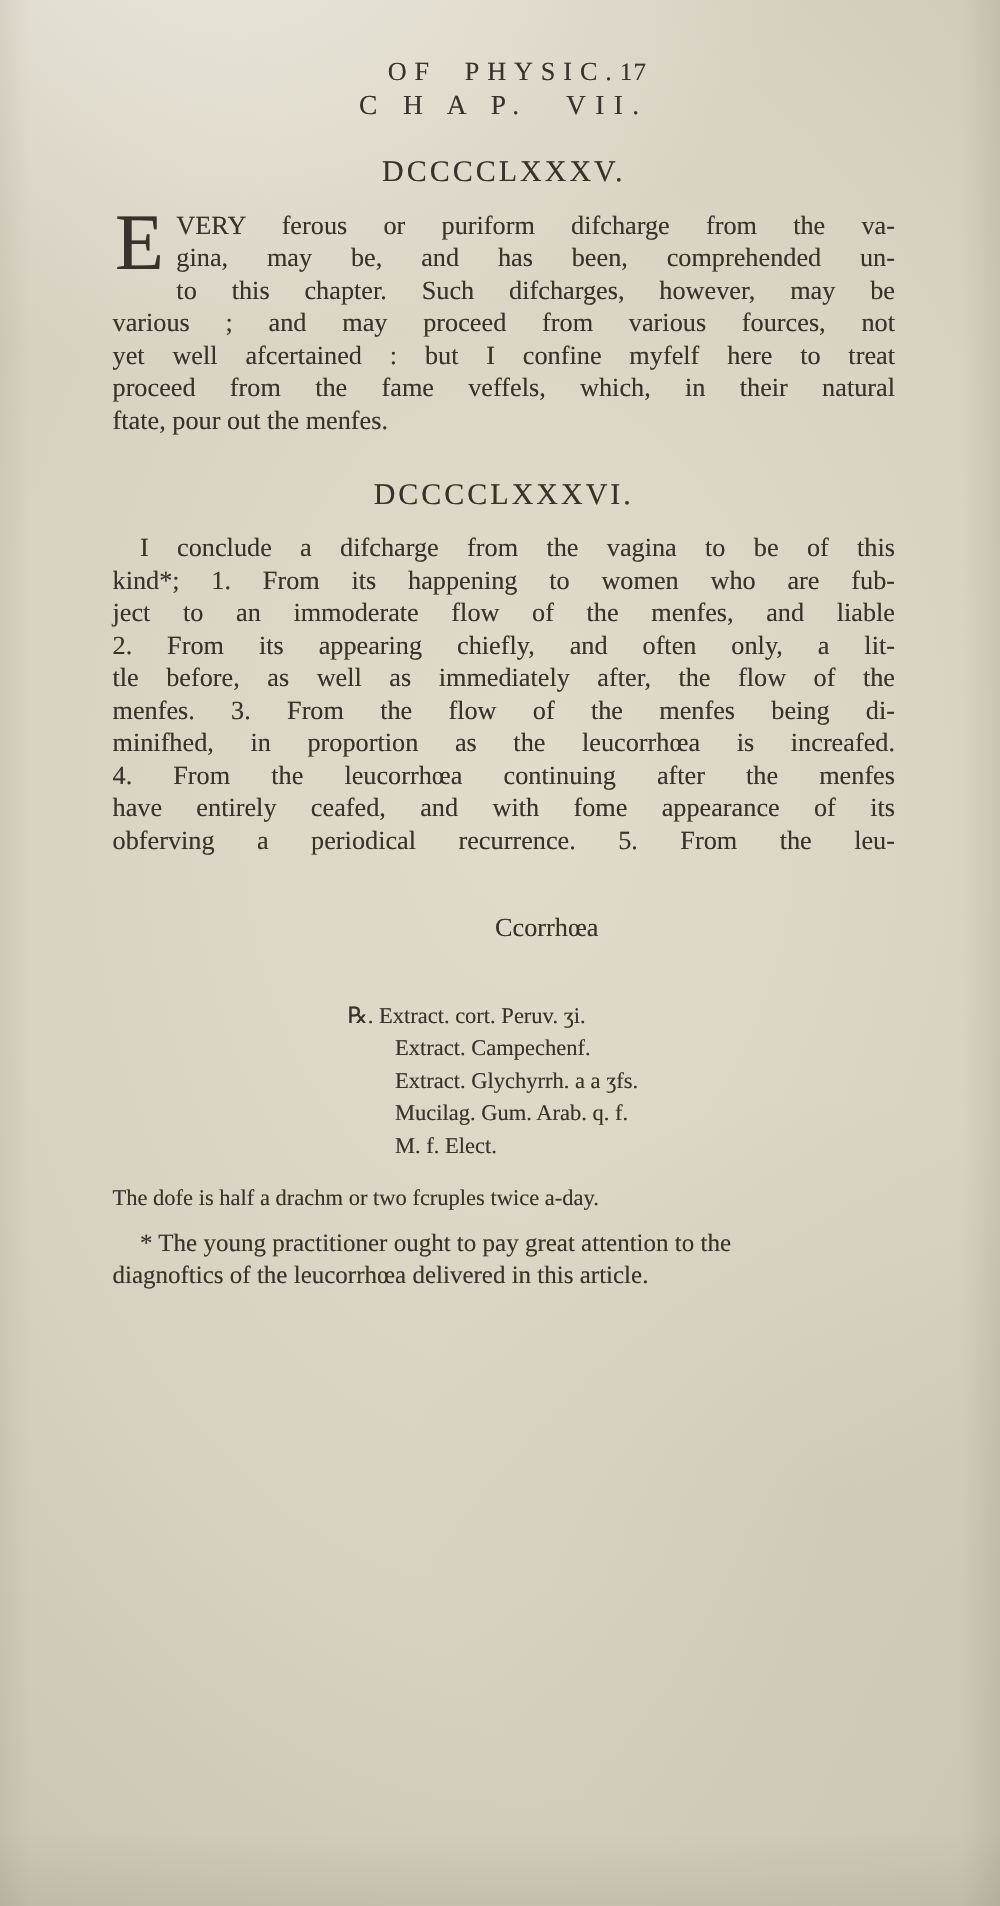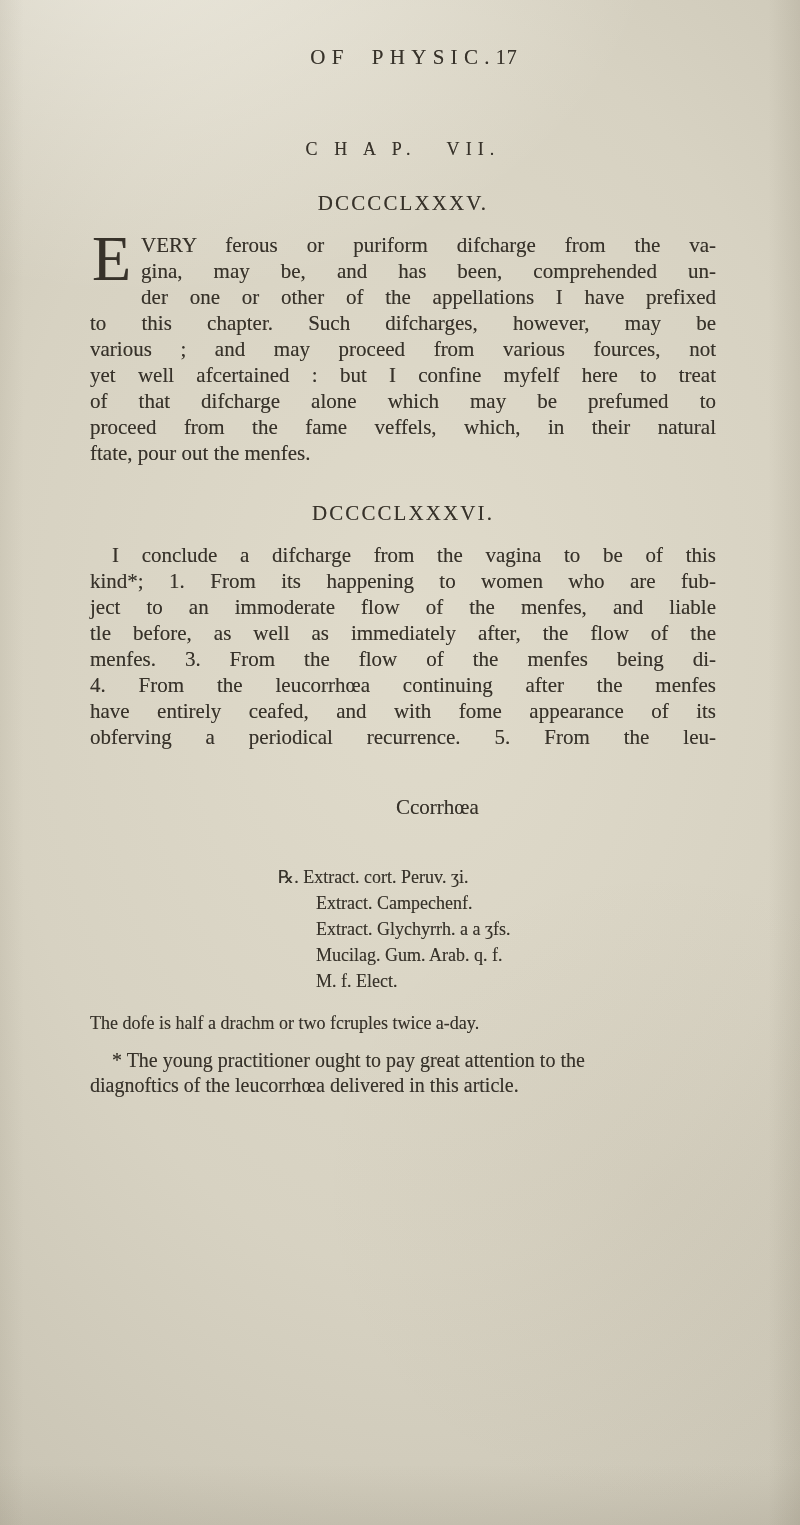--- a/index.html
+++ b/index.html
@@ -30,40 +30,39 @@
   .row-head {
     display: flex;
     align-items: baseline;
     font-size: 21px;
     line-height: 26px;
   }
   .running { letter-spacing: 0.30em; word-spacing: 0.5em; white-space: nowrap; }
   .pagenum { font-size: 20px; letter-spacing: 0.05em; }
 
   .chap {
-    margin-top: 66px;
     text-align: center;
-    font-size: 18px;
+    font-size: 22px;
     line-height: 26px;
     letter-spacing: 0.34em;
     white-space: nowrap;
   }
   .chapgap { display: inline-block; width: 30px; }
 
   .title {
     margin-top: 40px;
     text-align: center;
     font-size: 23px;
     line-height: 36px;
     letter-spacing: 0.05em;
   }
 
   .sectnum {
     text-align: center;
-    font-size: 21px;
+    font-size: 24px;
     line-height: 26px;
     letter-spacing: 0.10em;
   }
   .s1 { margin-top: 28px; }
   .s2 { margin-top: 34px; }
 
   .para { margin-top: 16px; font-size: 21px; }
   .lines { line-height: 26px; }
   .tline {
     text-align: justify;
@@ -113,39 +112,39 @@
   </div>
 
 
   <div class="sectnum s1">DCCCCLXXXV.</div>
 
   <div class="para p1">
     <span class="dropcap">E</span>
     <div class="lines">
         <div class="tline">VERY ferous or puriform difcharge from the va-</div>
         <div class="tline">gina, may be, and has been, comprehended un-</div>
-        <div class="tline">der one or other of the appellations I have prefixed</div>
         <div class="tline">to this chapter. Such difcharges, however, may be</div>
         <div class="tline">various ; and may proceed from various fources, not</div>
         <div class="tline">yet well afcertained : but I confine myfelf here to treat</div>
-        <div class="tline">of that difcharge alone which may be prefumed to</div>
         <div class="tline">proceed from the fame veffels, which, in their natural</div>
         <div class="tline ragged">ftate, pour out the menfes.</div>
       </div>
   </div>
 
   <div class="sectnum s2">DCCCCLXXXVI.</div>
 
   <div class="para p2">
     <div class="lines">
         <div class="tline indent">I conclude a difcharge from the vagina to be of this</div>
         <div class="tline">kind*; 1. From its happening to women who are fub-</div>
         <div class="tline">ject to an immoderate flow of the menfes, and liable</div>
+        <div class="tline">2. From its appearing chiefly, and often only, a lit-</div>
         <div class="tline">tle before, as well as immediately after, the flow of the</div>
         <div class="tline">menfes. 3. From the flow of the menfes being di-</div>
+        <div class="tline">minifhed, in proportion as the leucorrhœa is increafed.</div>
         <div class="tline">4. From the leucorrhœa continuing after the menfes</div>
         <div class="tline">have entirely ceafed, and with fome appearance of its</div>
         <div class="tline">obferving a periodical recurrence. 5. From the leu-</div>
       </div>
   </div>
 
   <div class="catchrow">
     <span class="spacer"></span>
     <span class="sig">C</span>
     <span class="spacer right">

